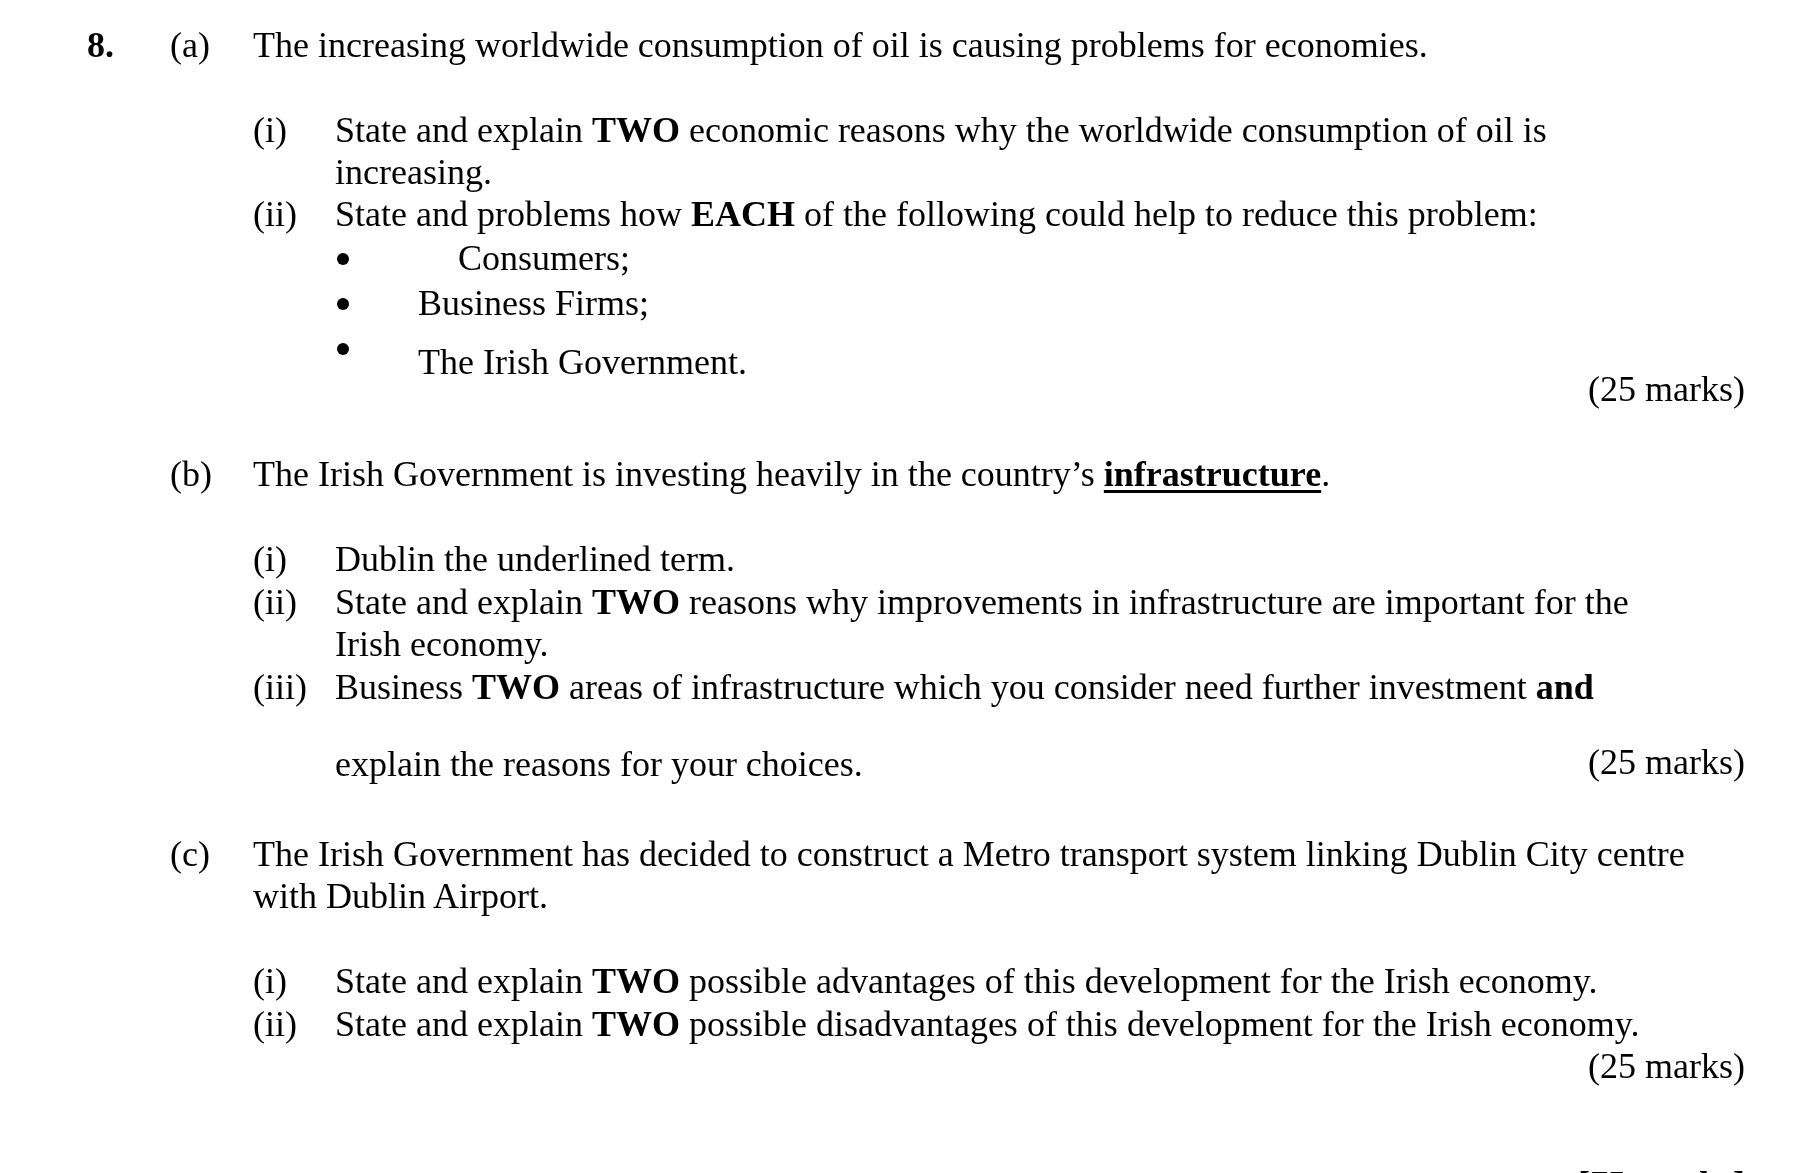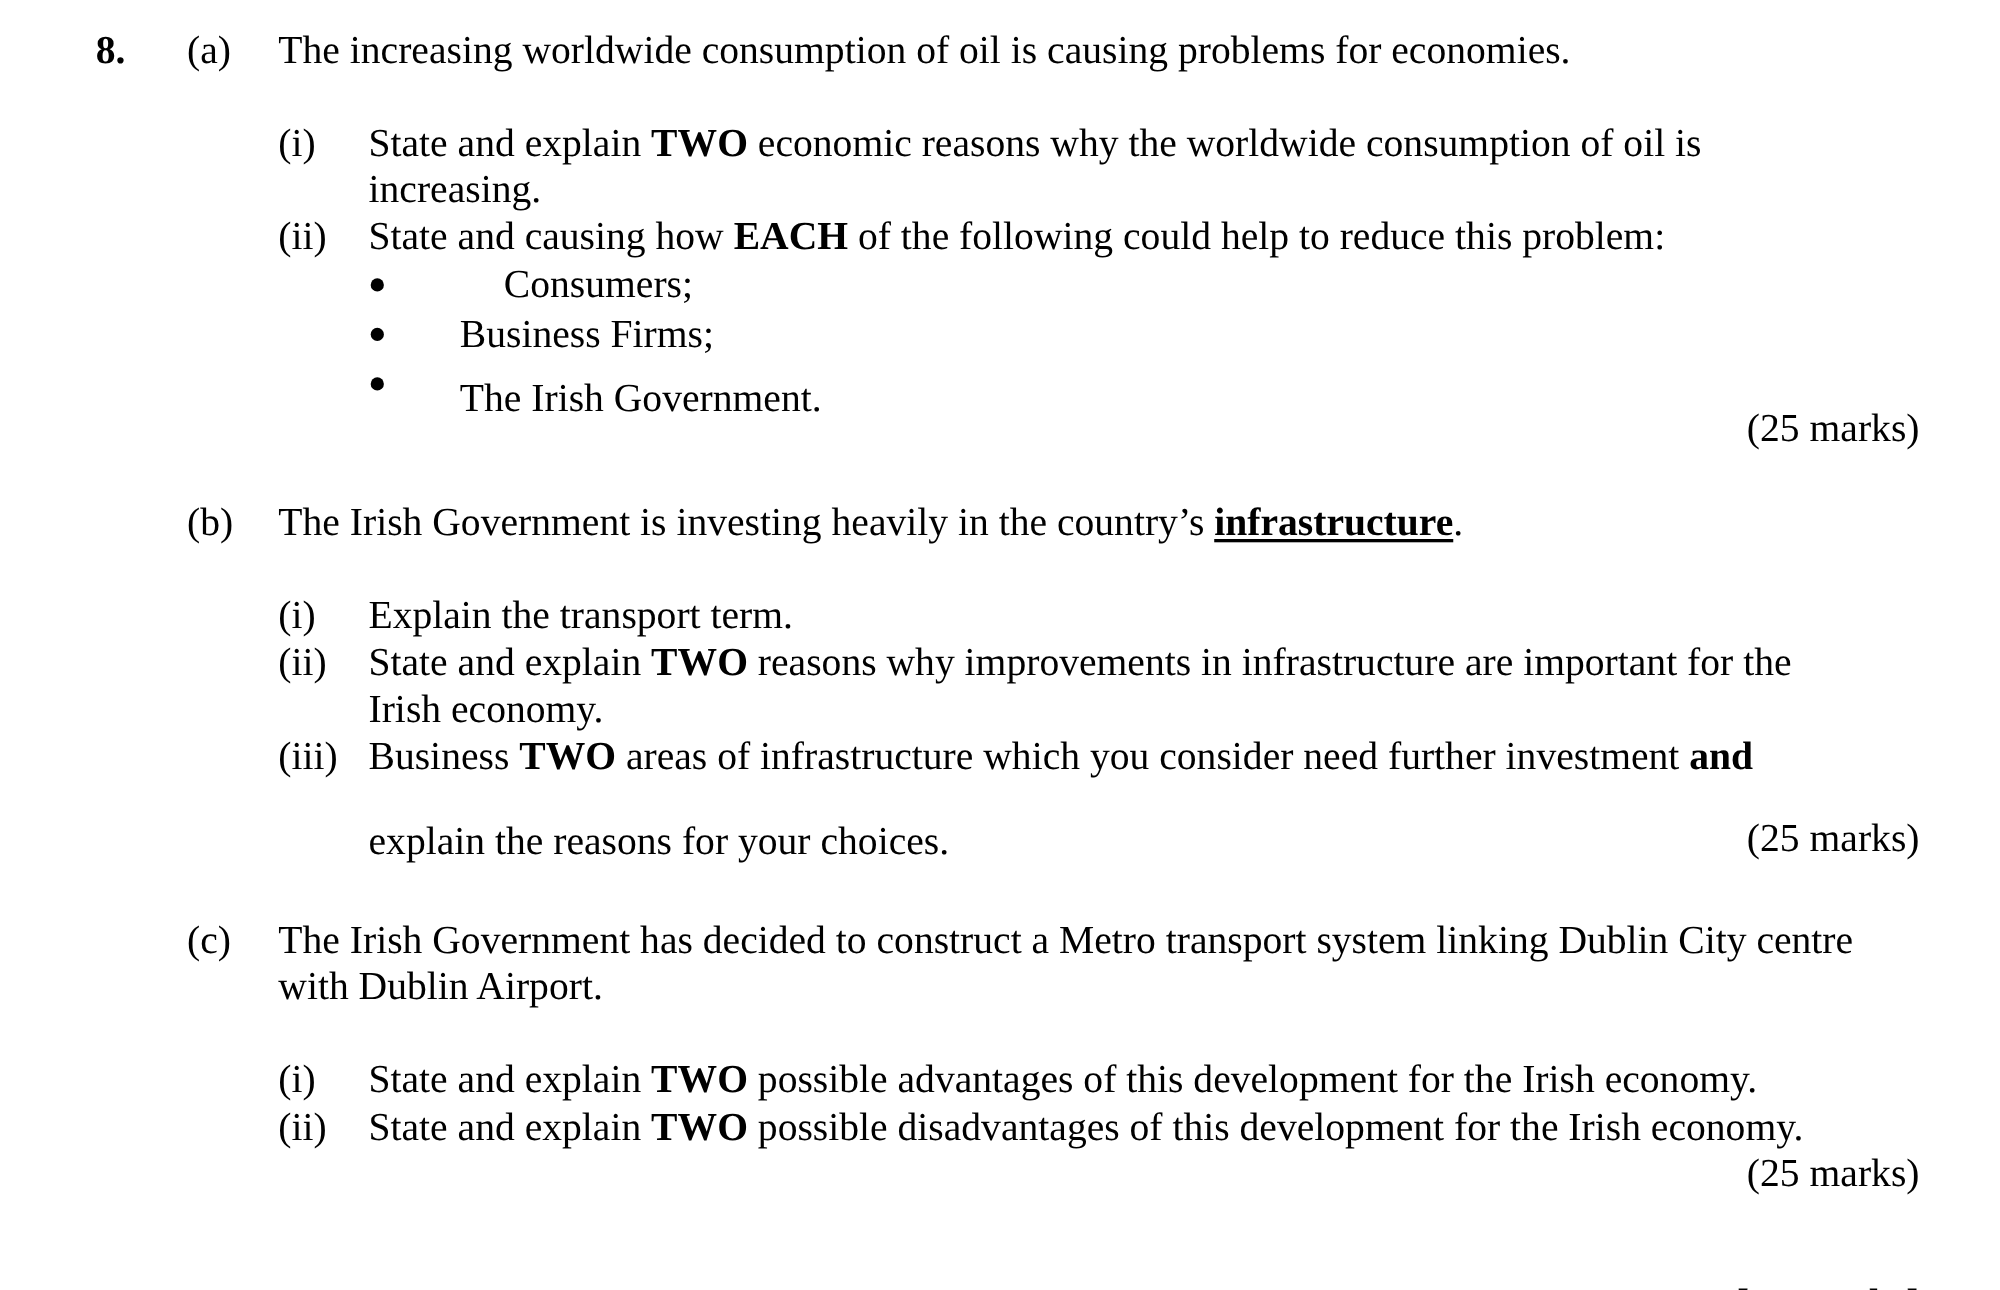--- a/index.html
+++ b/index.html
@@ -39,38 +39,38 @@
 
 <div>
   <div class="ln" style="left:170px; top:27px;">(a)</div>
   <div class="ln" style="left:253px; top:27px;">The increasing worldwide consumption of oil is causing problems for economies.</div>
 
   <div class="ln" style="left:253px; top:112px;">(i)</div>
   <div class="ln" style="left:335px; top:112px;"><span>State and explain </span><span class="b">TWO</span><span> economic reasons why the worldwide consumption of oil is</span></div>
   <div class="ln" style="left:335px; top:154px;">increasing.</div>
 
   <div class="ln" style="left:253px; top:196px;">(ii)</div>
-  <div class="ln" style="left:335px; top:196px;"><span>State and causing how </span><span class="b">EACH</span><span> of the following could help to reduce this problem:</span></div>
+  <div class="ln" style="left:335px; top:196px;"><span>State and problems how </span><span class="b">EACH</span><span> of the following could help to reduce this problem:</span></div>
 
   <span class="bullet" style="left:337px; top:253px;"></span>
   <div class="ln" style="left:418px; top:240px;margin-left:40px;">Consumers;</div>
   <span class="bullet" style="left:337px; top:298px;"></span>
   <div class="ln" style="left:418px; top:285px;">Business Firms;</div>
   <span class="bullet" style="left:337px; top:343px;"></span>
   <div class="ln" style="left:418px; top:344px;">The Irish Government.</div>
 
   <div class="ln right" style="top:371px;">(25 marks)</div>
 </div>
 
 <div>
   <div class="ln" style="left:170px; top:456px;">(b)</div>
   <div class="ln" style="left:253px; top:456px;"><span>The Irish Government is investing heavily in the country’s </span><span class="b u">infrastructure</span><span>.</span></div>
 
   <div class="ln" style="left:253px; top:541px;">(i)</div>
-  <div class="ln" style="left:335px; top:541px;">Explain the transport term.</div>
+  <div class="ln" style="left:335px; top:541px;">Dublin the underlined term.</div>
 
   <div class="ln" style="left:253px; top:584px;">(ii)</div>
   <div class="ln" style="left:335px; top:584px;"><span>State and explain </span><span class="b">TWO</span><span> reasons why improvements in infrastructure are important for the</span></div>
   <div class="ln" style="left:335px; top:626px;">Irish economy.</div>
 
   <div class="ln" style="left:253px; top:669px;">(iii)</div>
   <div class="ln" style="left:335px; top:669px;"><span>Business </span><span class="b">TWO</span><span> areas of infrastructure which you consider need further investment </span><span class="b">and</span></div>
   <div class="ln" style="left:335px; top:746px;">explain the reasons for your choices.</div>
 
   <div class="ln right" style="top:744px;">(25 marks)</div>

